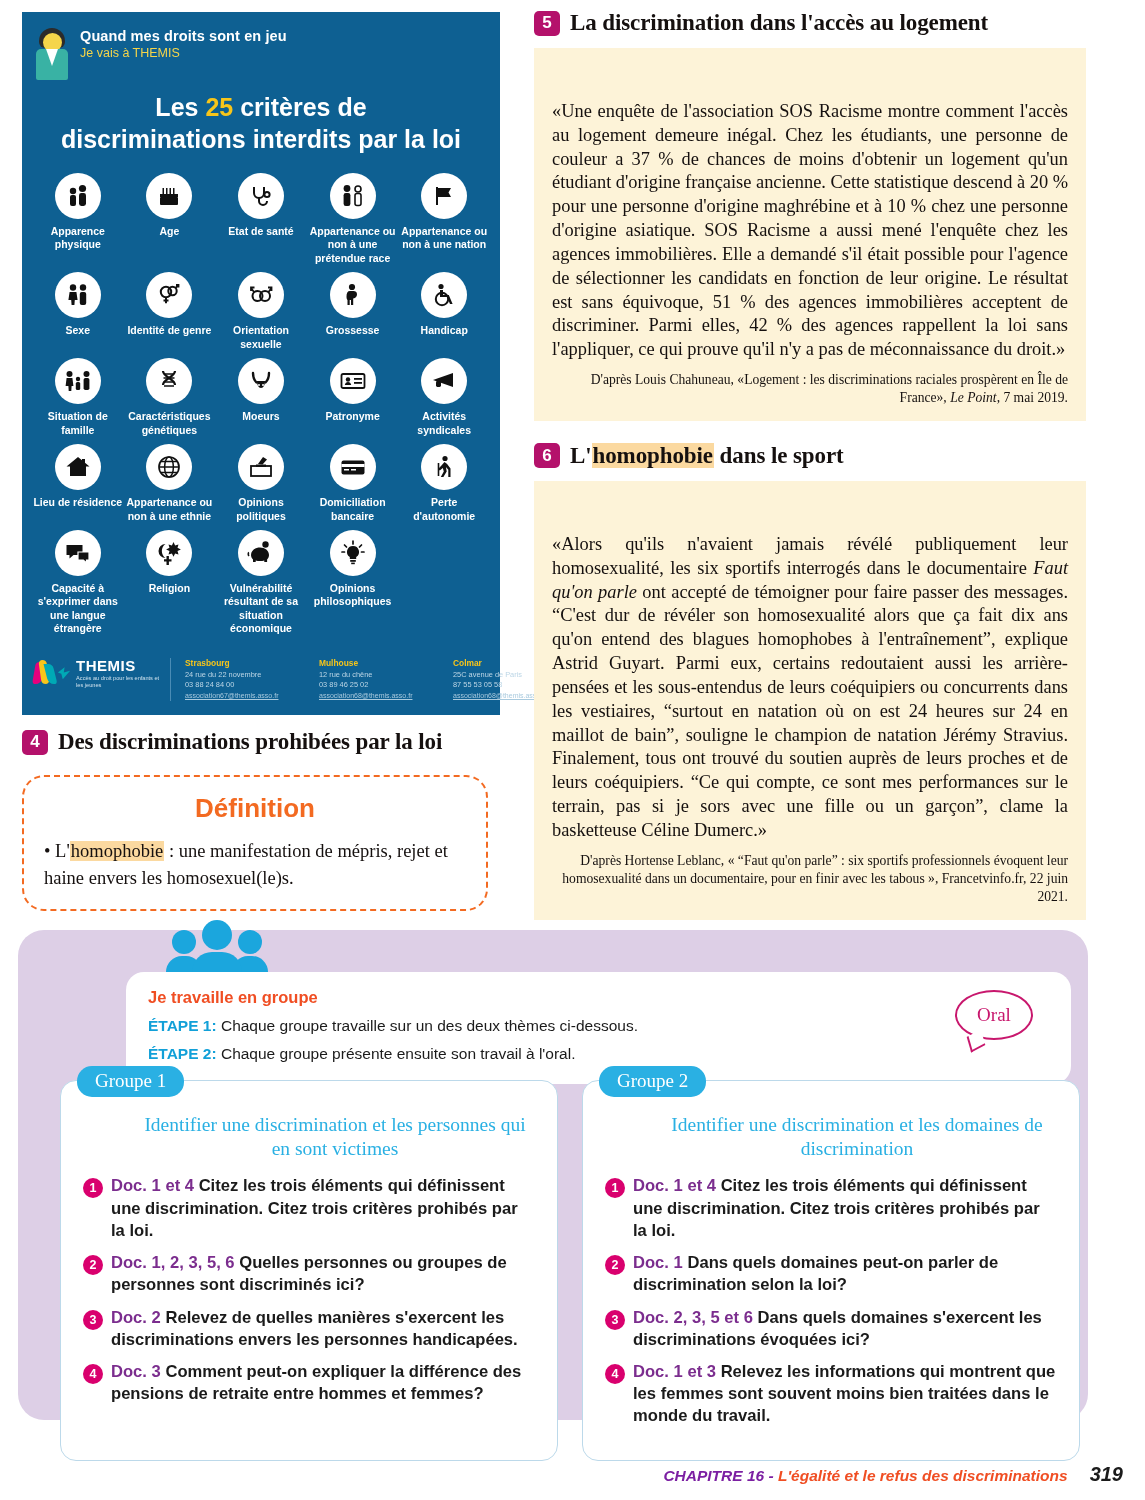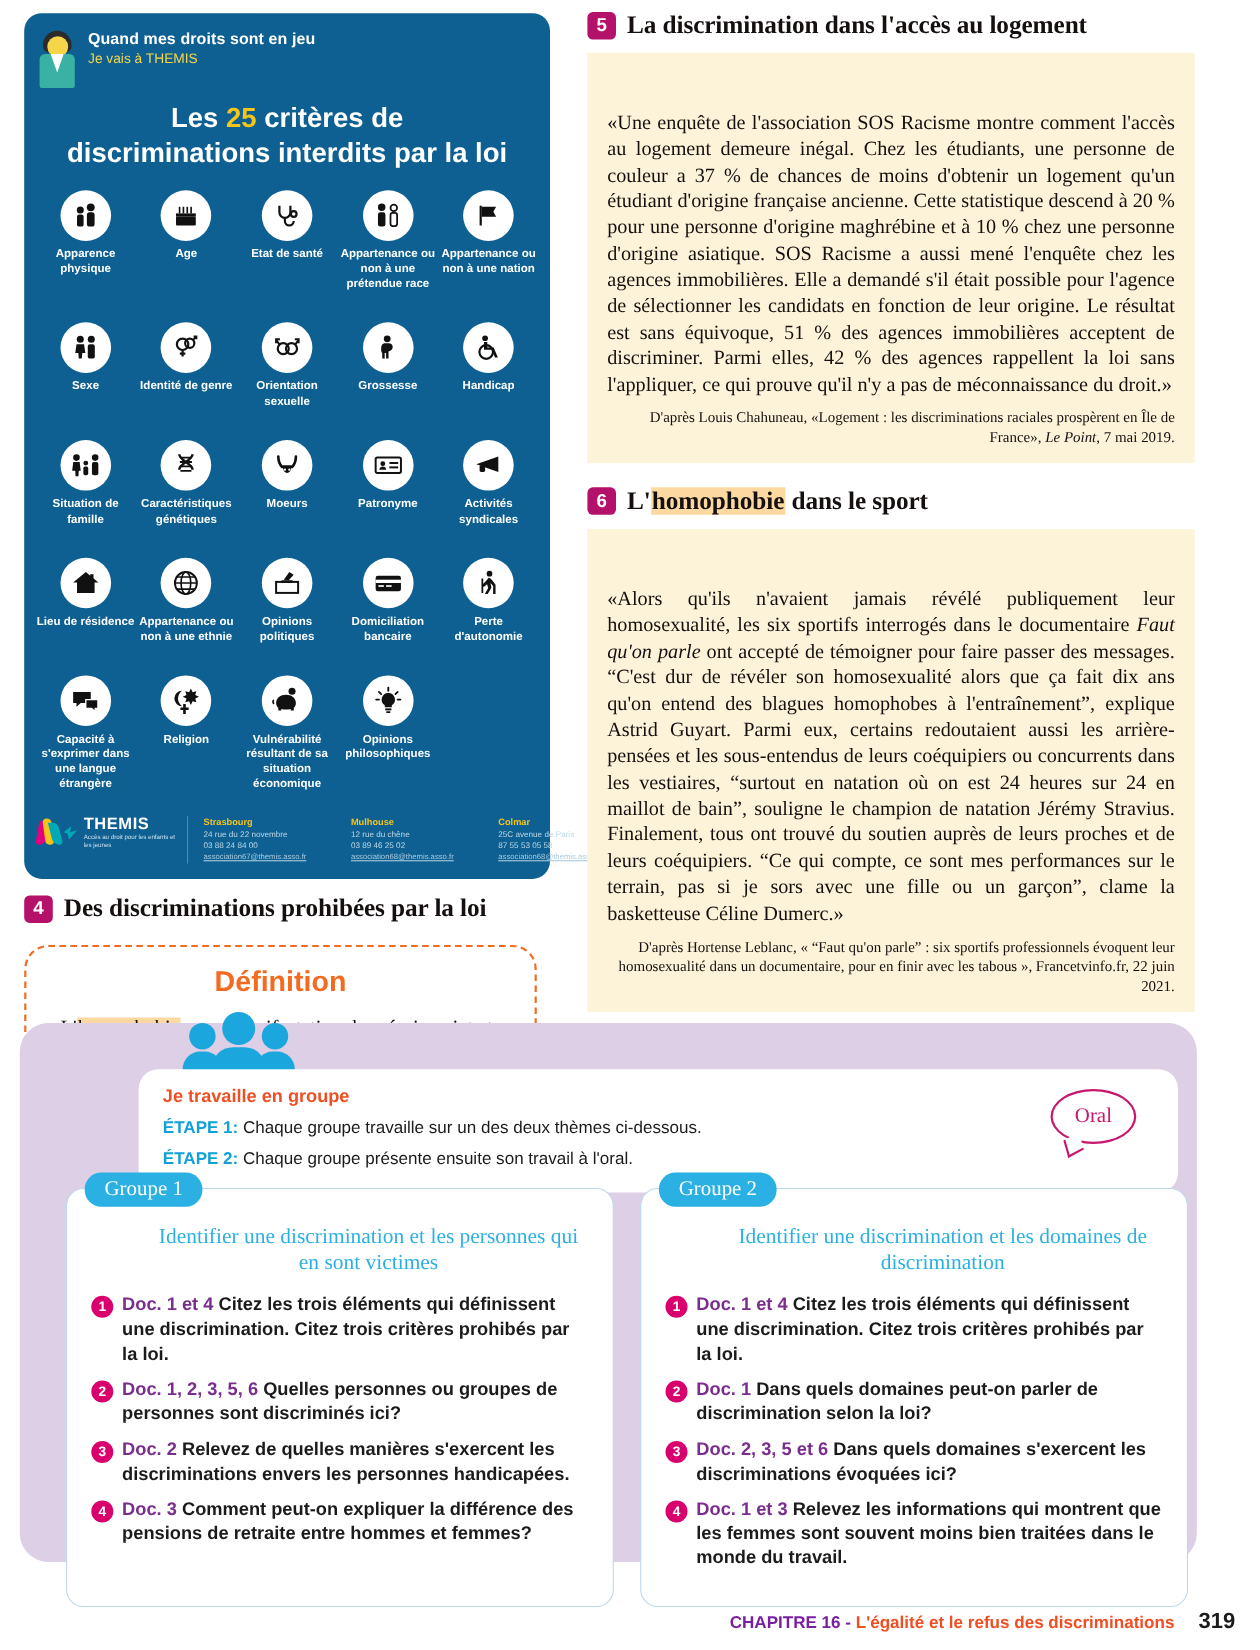--- a/index.html
+++ b/index.html
@@ -9,21 +9,21 @@
     font-family: "Liberation Sans", sans-serif;
     position: relative;
     overflow: hidden;
   }
 
   
   .left-col { position: absolute; left: 22px; top: 12px; width: 478px; }
 
   .themis-poster {
     width: 478px; background: #0e6092;
-    position: relative; padding-bottom: 6px; border-radius: 16px;
+    position: relative; padding-bottom: 6px;
   }
   .poster-head { display: flex; align-items: flex-start; padding: 16px 0 0 12px; gap: 10px; }
   .avatar-badge {
     width: 36px; height: 52px; position: relative; flex: 0 0 36px;
   }
   .avatar-hair {
     position: absolute; left: 5px; top: 0; width: 26px; height: 20px;
     background: #2b2b2b; border-radius: 13px 13px 6px 6px;
   }
   .avatar-face {
@@ -45,21 +45,21 @@
     color: #f5d54a; font-size: 12.5px; margin-top: 2px;
   }
   .poster-main-title {
     text-align: center; color: #ffffff; font-weight: bold;
     font-size: 25px; line-height: 1.26; margin: 12px 18px 16px 18px;
   }
   .poster-main-title .hl25 { color: #f7c51a; }
 
   .icon-grid {
     display: grid; grid-template-columns: repeat(5, 1fr);
-    row-gap: 22px; padding: 0 10px;
+    row-gap: 1px; padding: 0 10px;
   }
   .icon-cell { text-align: center; padding: 2px 1px 4px; }
   .icon-circle {
     width: 46px; height: 46px; border-radius: 50%;
     background: #ffffff; margin: 0 auto 6px;
     display: flex; align-items: center; justify-content: center;
     color: #111111;
   }
   .icon-circle svg { display: block; }
   .icon-label {
@@ -186,21 +186,21 @@
     flex: 0 0 20px; width: 20px; height: 20px; border-radius: 50%;
     background: #d9006e; color: #ffffff; font-size: 12.5px; font-weight: bold;
     display: flex; align-items: center; justify-content: center; margin-top: 3px;
   }
   .q-text { font-size: 16.6px; font-weight: bold; line-height: 1.34; color: #1b1b1b; }
   .q-doc { color: #7b2d8e; }
 
   
   .page-footer {
     position: absolute; right: 22px; bottom: 14px;
-    display: flex; align-items: baseline; gap: 22px;
+    display: flex; align-items: baseline; gap: 22px; font-style: italic;
   }
   .pf-chapter { font-weight: bold; font-size: 15.5px; color: #7b1fa2; }
   .pf-chapter .pf-orange { color: #f04e23; }
   .pf-page { font-weight: bold; font-size: 20px; color: #1b1b1b; }
 </style>
 </head>
 <body>
 
 <div class="left-col">
 

